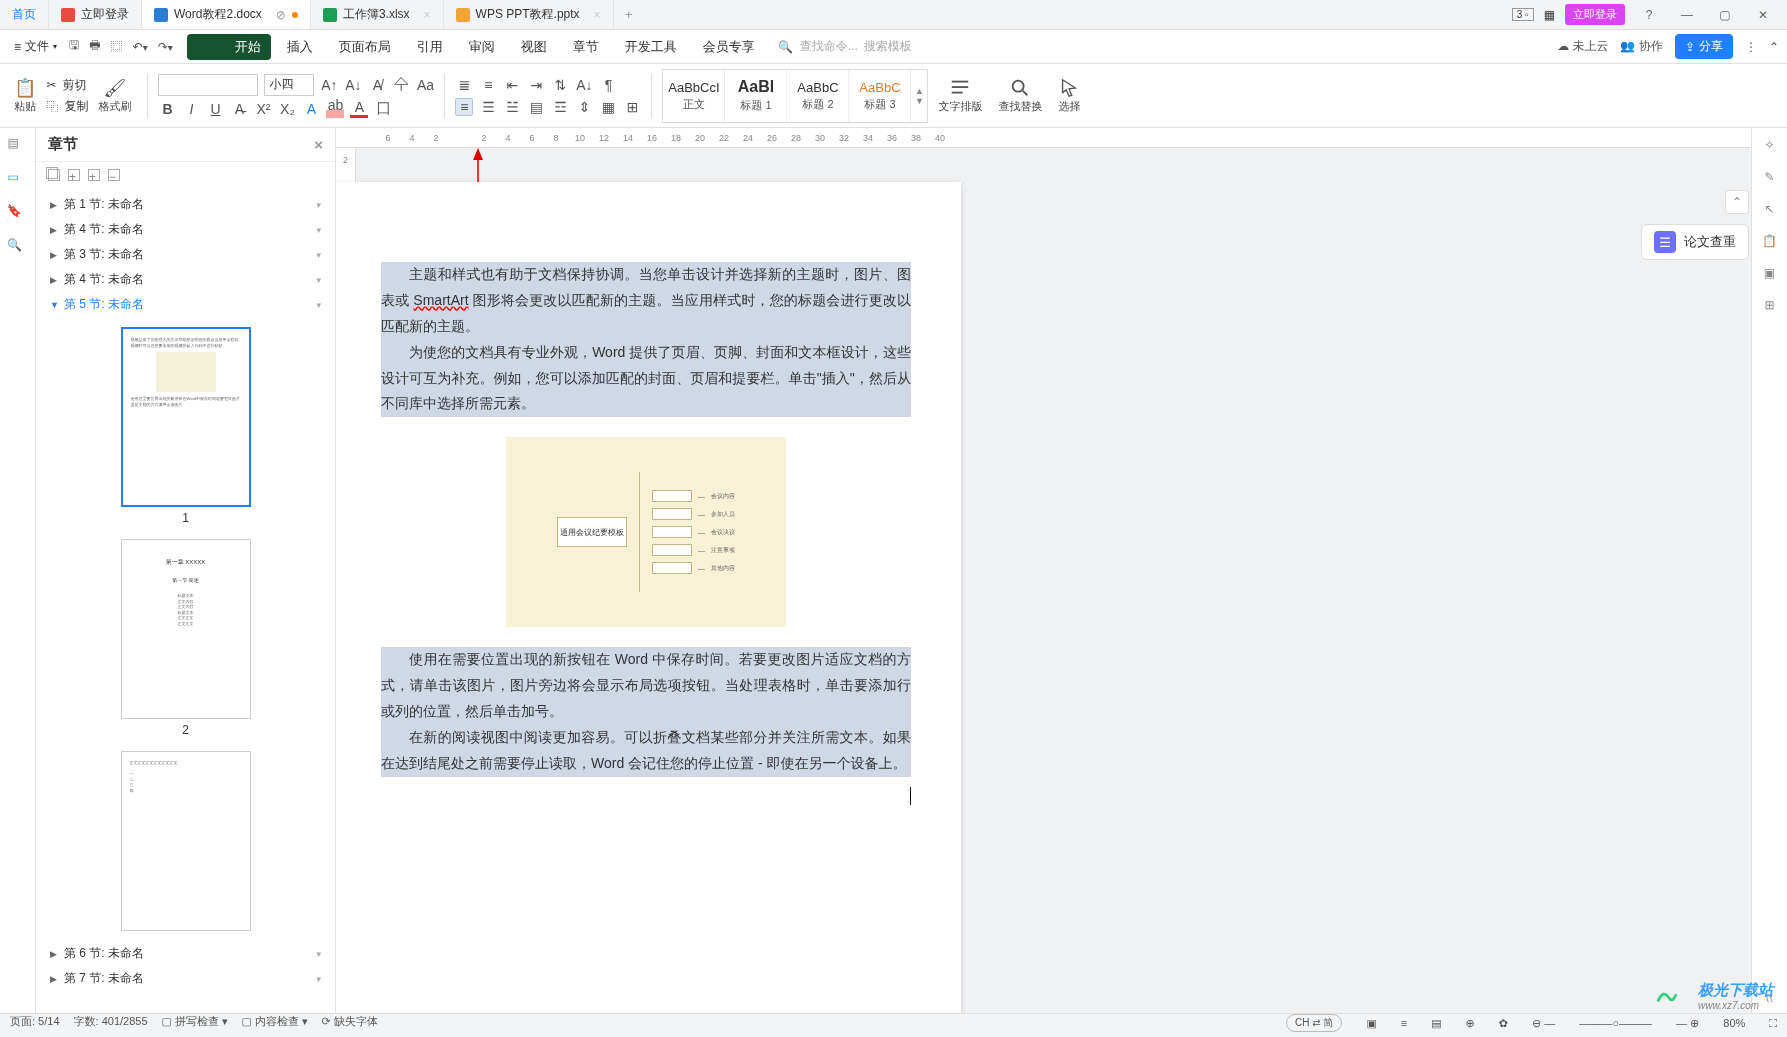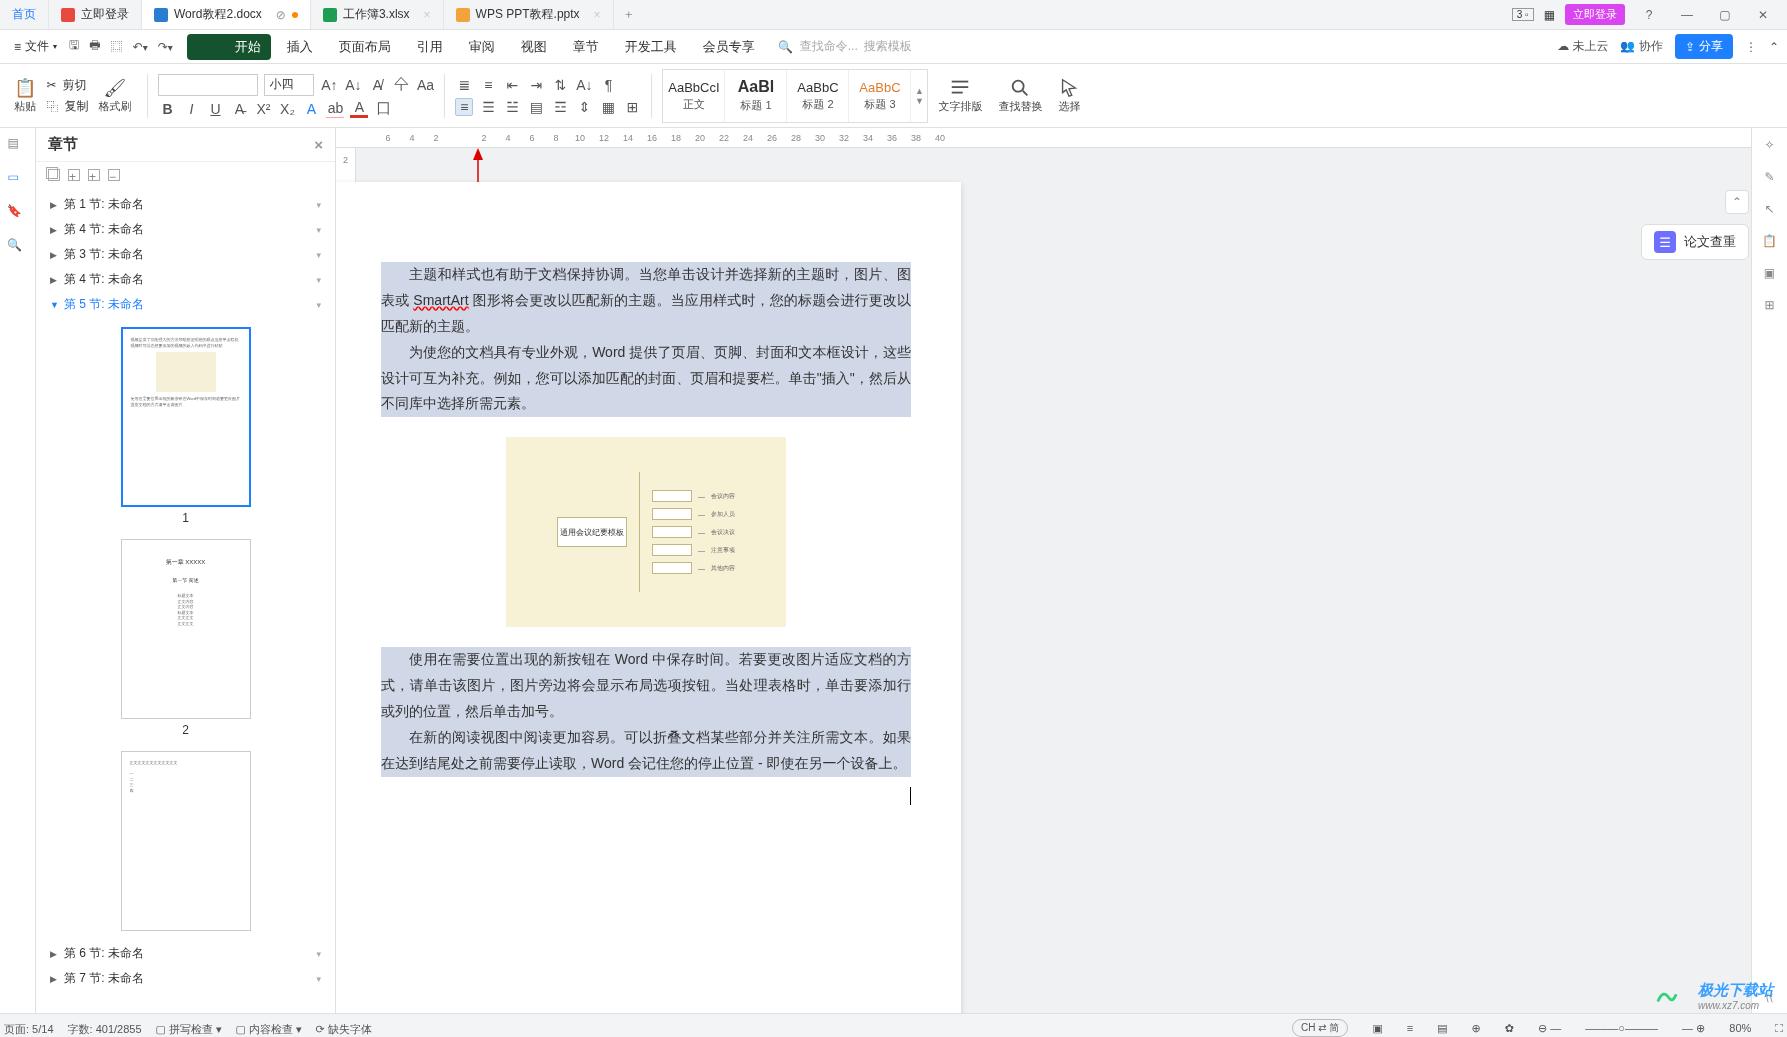--- a/index.html
+++ b/index.html
@@ -91,21 +91,21 @@
 .redarrow1 { position: absolute; left: 122px; top: 0; }
 .redarrow2 { position: absolute; left: 230px; top: 260px; }
 .revealbtn { position: absolute; right: 2px; top: 42px; width: 24px; height: 24px; background: #fff; border: 1px solid #ddd; border-radius: 4px; display: flex; align-items: center; justify-content: center; color: #888; }
 .tpcheck { position: absolute; right: 2px; top: 76px; background: #fff; border: 1px solid #ddd; border-radius: 6px; padding: 6px 12px; display: flex; align-items: center; gap: 8px; font-size: 13px; }
 .tpcheck .ticon { width: 22px; height: 22px; background: #6e6eff; border-radius: 4px; display: flex; align-items: center; justify-content: center; color: #fff; }
 
 
 .rightstrip { width: 36px; border-left: 1px solid #e0e0e0; display: flex; flex-direction: column; align-items: center; padding-top: 10px; gap: 18px; color: #888; }
 
 
-.statusbar { height: 24px; background: #f3f4f6; border-top: 1px solid #e0e0e0; display: flex; align-items: flex-end; padding: 0 4px; font-size: 11px; color: #555; gap: 14px; }
+.statusbar { height: 24px; background: #f3f4f6; border-top: 1px solid #e0e0e0; display: flex; align-items: flex-start; padding: 0 10px; font-size: 11px; color: #555; gap: 14px; }
 .statusbar .right { margin-left: auto; display: flex; align-items: center; gap: 24px; }
 .chbtn { border: 1px solid #bbb; border-radius: 10px; padding: 1px 8px; font-size: 10px; }
 .watermark { position: fixed; right: 14px; bottom: 26px; display: flex; align-items: center; gap: 20px; font-size: 15px; color: #3aa0ff; font-style: italic; }
 .watermark .logo { width: 22px; height: 22px; }
 </style>
 </head>
 <body>
 
 <div class="titlebar">
   <div class="tab home">首页</div>
@@ -206,21 +206,21 @@
       <span class="ribicon">
           <i>I</i>
         </span>
       <span class="ribicon">
           <u>U</u>
         </span>
       <span class="ribicon">A̵</span>
       <span class="ribicon">X²</span>
       <span class="ribicon">X₂</span>
       <span class="ribicon" style="color:#1e7fff;">A</span>
-      <span class="ribicon" style="border-bottom:1px solid #fca5a5;">ab</span>
+      <span class="ribicon" style="border-bottom:8px solid #fca5a5;">ab</span>
       <span class="ribicon" style="border-bottom:3px solid #d32;">A</span>
       <span class="ribicon">囗</span>
     </div>
   </div>
   <div style="width:1px;height:44px;background:#e0e0e0;margin:0 6px;"></div>
   <div class="rcol">
     <div class="rrow">
       <span class="ribicon">≣</span>
       <span class="ribicon">≡</span>
       <span class="ribicon">⇤</span>

